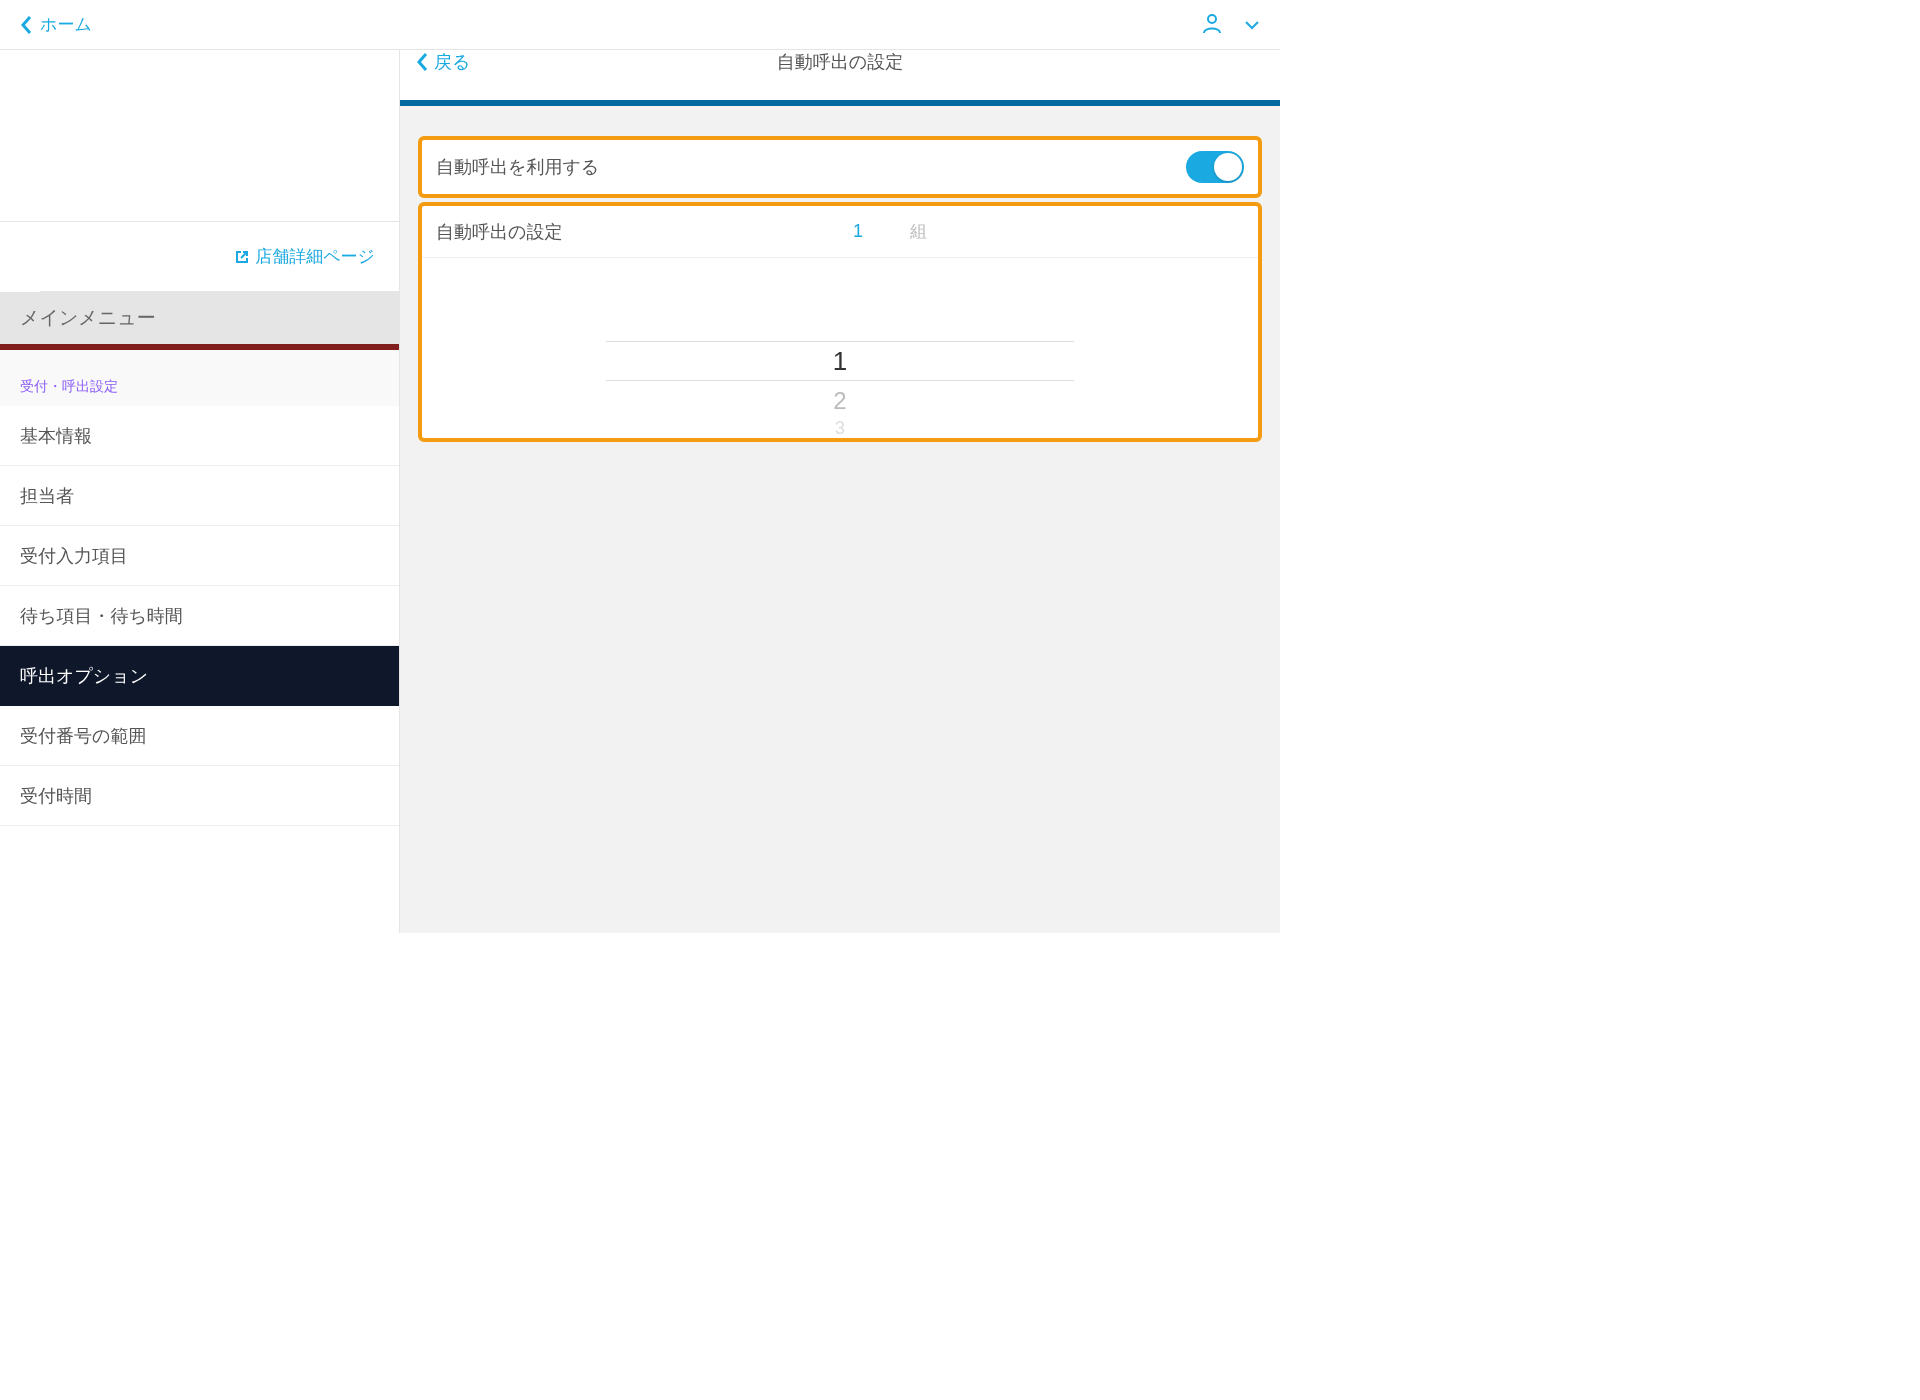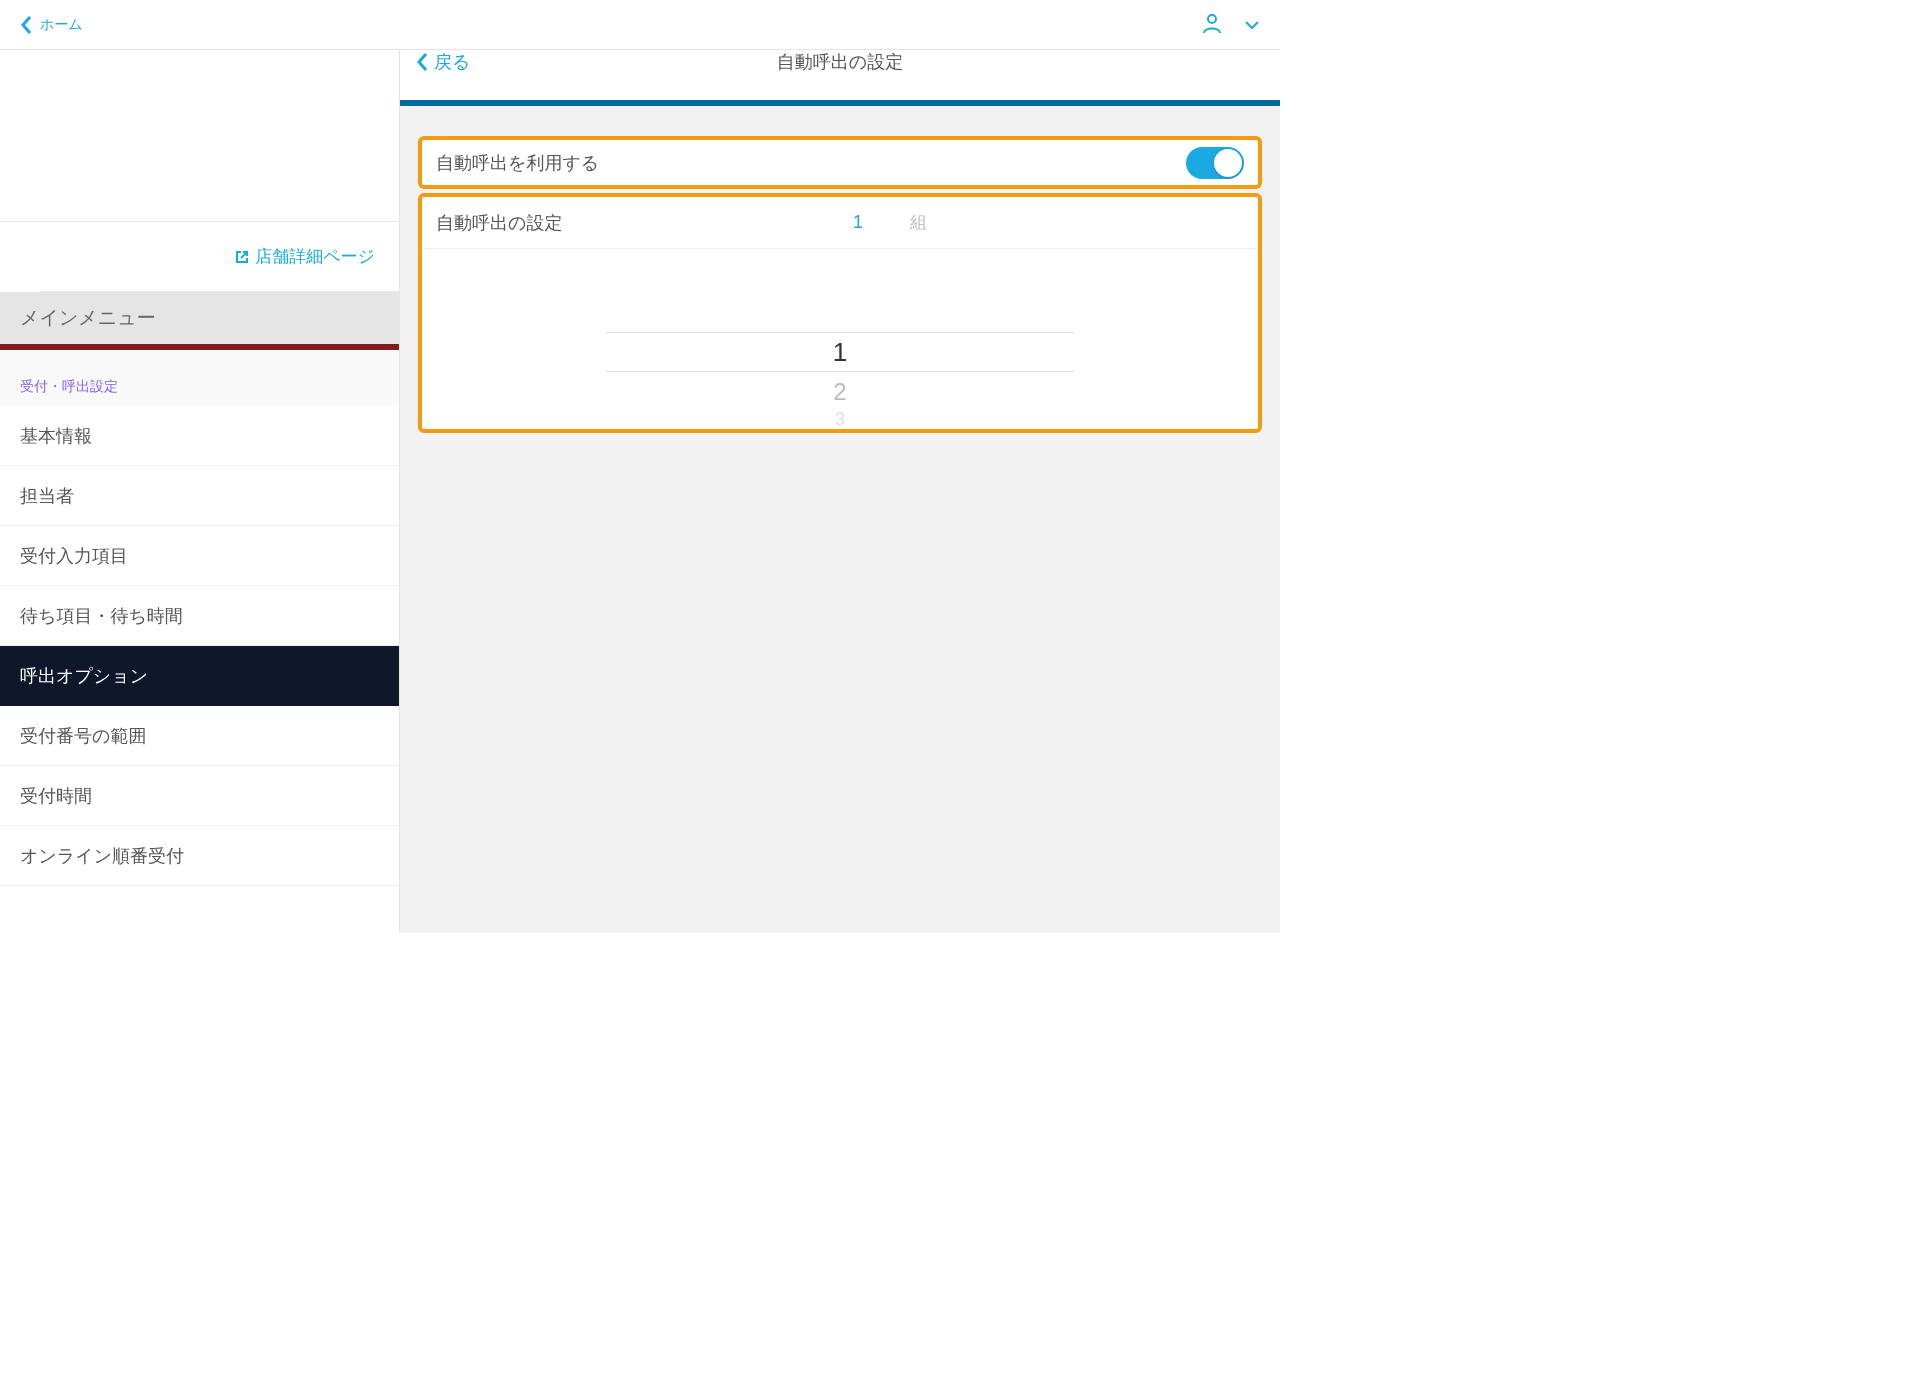--- a/index.html
+++ b/index.html
@@ -27,21 +27,21 @@
       height: 50px;
       padding: 0 20px;
       border-bottom: 1px solid #e5e5e5;
       background: #fff;
     }
     .top-header-left {
       display: flex;
       align-items: center;
       gap: 6px;
       color: #1ba9e1;
-      font-size: 14px;
+      font-size: 17px;
       cursor: pointer;
     }
     .top-header-right {
       display: flex;
       align-items: center;
       gap: 20px;
     }
     .user-icon svg {
       width: 24px;
       height: 24px;
@@ -152,21 +152,21 @@
       border: 4px solid #f39c12;
       border-radius: 6px;
       background: #fff;
     }
     .highlight-box + .highlight-box {
       margin-top: 4px;
     }
     .setting-row {
       display: flex;
       align-items: center;
-      height: 45px;
+      height: 54px;
       padding: 8px 14px;
       border-bottom: 1px solid #eee;
     }
     .setting-row:last-child {
       border-bottom: none;
     }
     .setting-label {
       flex: 0 0 auto;
       font-size: 18px;
       color: #555;
@@ -339,23 +339,20 @@
       </div>
       <div class="sidebar-menu-item active">
         <span>呼出オプション</span>
       </div>
       <div class="sidebar-menu-item">
         <span>受付番号の範囲</span>
       </div>
       <div class="sidebar-menu-item">
         <span>受付時間</span>
       </div>
-      <div class="sidebar-menu-item">
-        <span>オンライン順番受付</span>
-      </div>
     </div>
 
     <div class="content">
       <div class="content-header">
         <div class="back-link">
           <span class="chevron-left-icon">
             <svg viewBox="0 0 14 20">
                 <polyline points="10,2 3,10 10,18"></polyline>
               </svg>
           </span>

